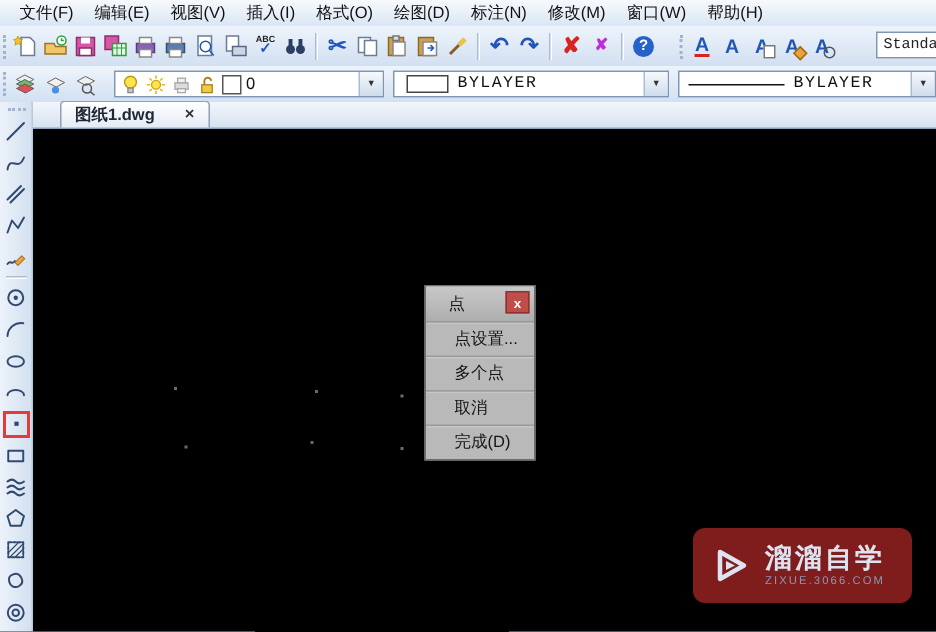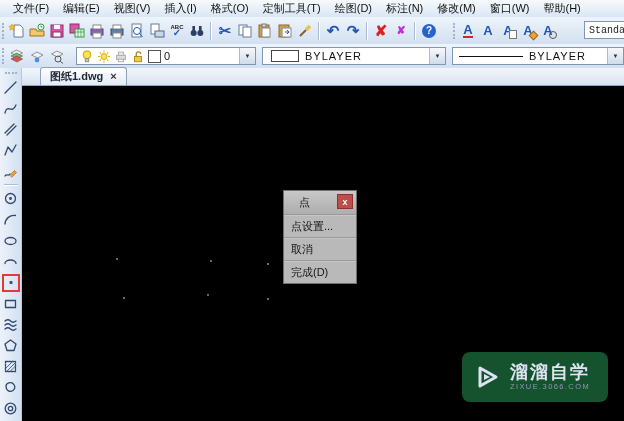--- a/index.html
+++ b/index.html
@@ -33,35 +33,35 @@
   .mini{position:absolute;right:1px;bottom:2px}
   .mini.page{width:6px;height:7px;background:#fff;border:1px solid #777}
   .mini.brush{width:5px;height:5px;background:#e8a33d;border:1px solid #a06a1a;transform:rotate(45deg)}
   .mini.mag{width:6px;height:6px;border:1.5px solid #555;border-radius:50%}
   
   .combo{display:flex;align-items:center;background:#fff;border:1px solid #7f97b5;height:18px;
     position:absolute;box-sizing:border-box}
   .arrowbtn{width:15px;align-self:stretch;background:linear-gradient(#f6f9fc,#cfdcec);
     border-left:1px solid #a9bcd4;font-size:6px;color:#333;display:flex;align-items:center;
     justify-content:center;margin-left:auto}
-  .serifval{font-family:Liberation Sans, sans-serif;font-size:11px;color:#111;letter-spacing:1px}
+  .serifval{font-family:Liberation Mono, monospace;font-size:11px;color:#111;letter-spacing:1px}
   .layer-combo{left:76px;top:3px;width:180px;padding-left:3px;gap:3px}
   .color-combo{left:262px;top:3px;width:184px;padding-left:8px;gap:6px}
   .ltype-combo{left:452px;top:3px;width:172px;padding-left:6px;gap:6px}
   .style-combo{left:584px;top:4px;width:60px;padding-left:4px;height:18px}
   .monoval{font-family:"Liberation Mono","DejaVu Sans Mono",monospace;font-size:10px;color:#222}
   .cswatch{width:11px;height:11px;background:#fff;border:1px solid #555}
   .cswatch.wide{width:26px;height:10px;border:1px solid #444}
   .ltline{width:64px;height:1px;background:#111}
   .lval{font-size:11px;color:#111}
   
   .tabbar{position:absolute;left:22px;top:68px;width:602px;height:18px;
     background:linear-gradient(#f2f6fb,#d7e2f0);border-bottom:1px solid #8fa2bc;
     display:flex;align-items:flex-end;padding-left:18px;box-sizing:border-box}
-  .tab{height:17px;display:flex;align-items:center;gap:7px;padding:0 9px;
+  .tab{height:17px;display:flex;align-items:center;gap:20px;padding:0 9px;
     background:linear-gradient(#ffffff,#e4ebf5);border:1px solid #8fa2bc;border-bottom:none;
     border-radius:3px 3px 0 0;font-size:11px;font-weight:bold;color:#1d2736}
   .tab-close{font-size:11px;font-weight:bold;color:#333;line-height:1}
   
   .vtoolbar{position:absolute;left:0;top:68px;width:22px;height:353px;
     background:linear-gradient(90deg,#ecf2fa,#d3e0f0);border-right:1px solid #b9c8dc;
     display:flex;flex-direction:column;align-items:center;padding-top:2px;box-sizing:border-box}
   .vgrip{border-top:2px dotted #9fb3cf;width:12px;margin:2px 0 3px}
   .vbtn{width:18px;height:18px;margin:1.5px 0;border:1px solid transparent;background:transparent;
     padding:0;display:flex;align-items:center;justify-content:center;box-sizing:border-box}
@@ -72,39 +72,38 @@
   .canvas{position:absolute;left:22px;top:86px;width:602px;height:335px;background:#000}
   .dot{position:absolute;width:2px;height:2px;background:#6a6a6a}
   
   .ctxmenu{position:absolute;left:261px;top:104px;width:72px;background:#b9b9b9;
     border:1px solid #6e6e6e;box-shadow:1px 1px 2px rgba(0,0,0,.8);font-size:11px;color:#141414;z-index:5}
   .ctx-title{height:23px;display:flex;align-items:center;padding-left:15px;position:relative;
     background:linear-gradient(#c8c8c8,#aeaeae)}
   .ctx-close{position:absolute;right:3px;top:3px;width:16px;height:15px;background:#bf4d49;
     border:1px solid #8f322f;color:#fff;font-size:9px;font-weight:bold;
     display:flex;align-items:center;justify-content:center;padding:0}
-  .ctx-item{height:22px;line-height:22px;padding-left:7px;border-top:1px solid #9a9a9a;
+  .ctx-item{height:22px;line-height:22px;padding-left:19px;border-top:1px solid #9a9a9a;
     box-shadow:inset 0 1px 0 #c6c6c6;cursor:default}
   
-  .watermark{position:absolute;left:440px;top:266px;width:146px;height:50px;background:#14532d;
+  .watermark{position:absolute;left:440px;top:266px;width:146px;height:50px;background:#7f1d1d;
     border-radius:8px;display:flex;align-items:center;gap:8px;padding:0 8px;box-sizing:border-box;z-index:4}
   .wm-text{display:flex;flex-direction:column;line-height:1.15}
   .wm-title{font-size:18px;font-weight:bold;color:#dde3f0;letter-spacing:2px}
   .wm-sub{font-size:7.5px;color:#8d97b5;letter-spacing:1.4px}
 </style>
 </head>
 <body>
 
 <div class="menubar">
   <span class="mitem">文件(F)</span>
   <span class="mitem">编辑(E)</span>
   <span class="mitem">视图(V)</span>
   <span class="mitem">插入(I)</span>
   <span class="mitem">格式(O)</span>
-  <span class="mitem">定制工具(T)</span>
   <span class="mitem">绘图(D)</span>
   <span class="mitem">标注(N)</span>
   <span class="mitem">修改(M)</span>
   <span class="mitem">窗口(W)</span>
   <span class="mitem">帮助(H)</span>
 </div>
 
 <div class="tb tb1">
   <span class="grip"></span>
   <button class="tbtn">
@@ -404,20 +403,21 @@
 </div>
 
 <div class="canvas" id="canvas">
 
   <div class="ctxmenu">
     <div class="ctx-title">
       <span>点</span>
       <button class="ctx-close">x</button>
     </div>
     <div class="ctx-item">点设置...</div>
+    <div class="ctx-item">多个点</div>
     <div class="ctx-item">取消</div>
     <div class="ctx-item">完成(D)</div>
   </div>
 
   <div class="watermark">
     <svg width="32" height="32" viewBox="0 0 32 32">
       <path d="M10 7L26 16L10 25Z" fill="none" stroke="#dde3f0" stroke-width="3" stroke-linejoin="round"></path>
       <path d="M14 13l6 3-6 3z" fill="#dde3f0"></path>
     </svg>
     <div class="wm-text">

